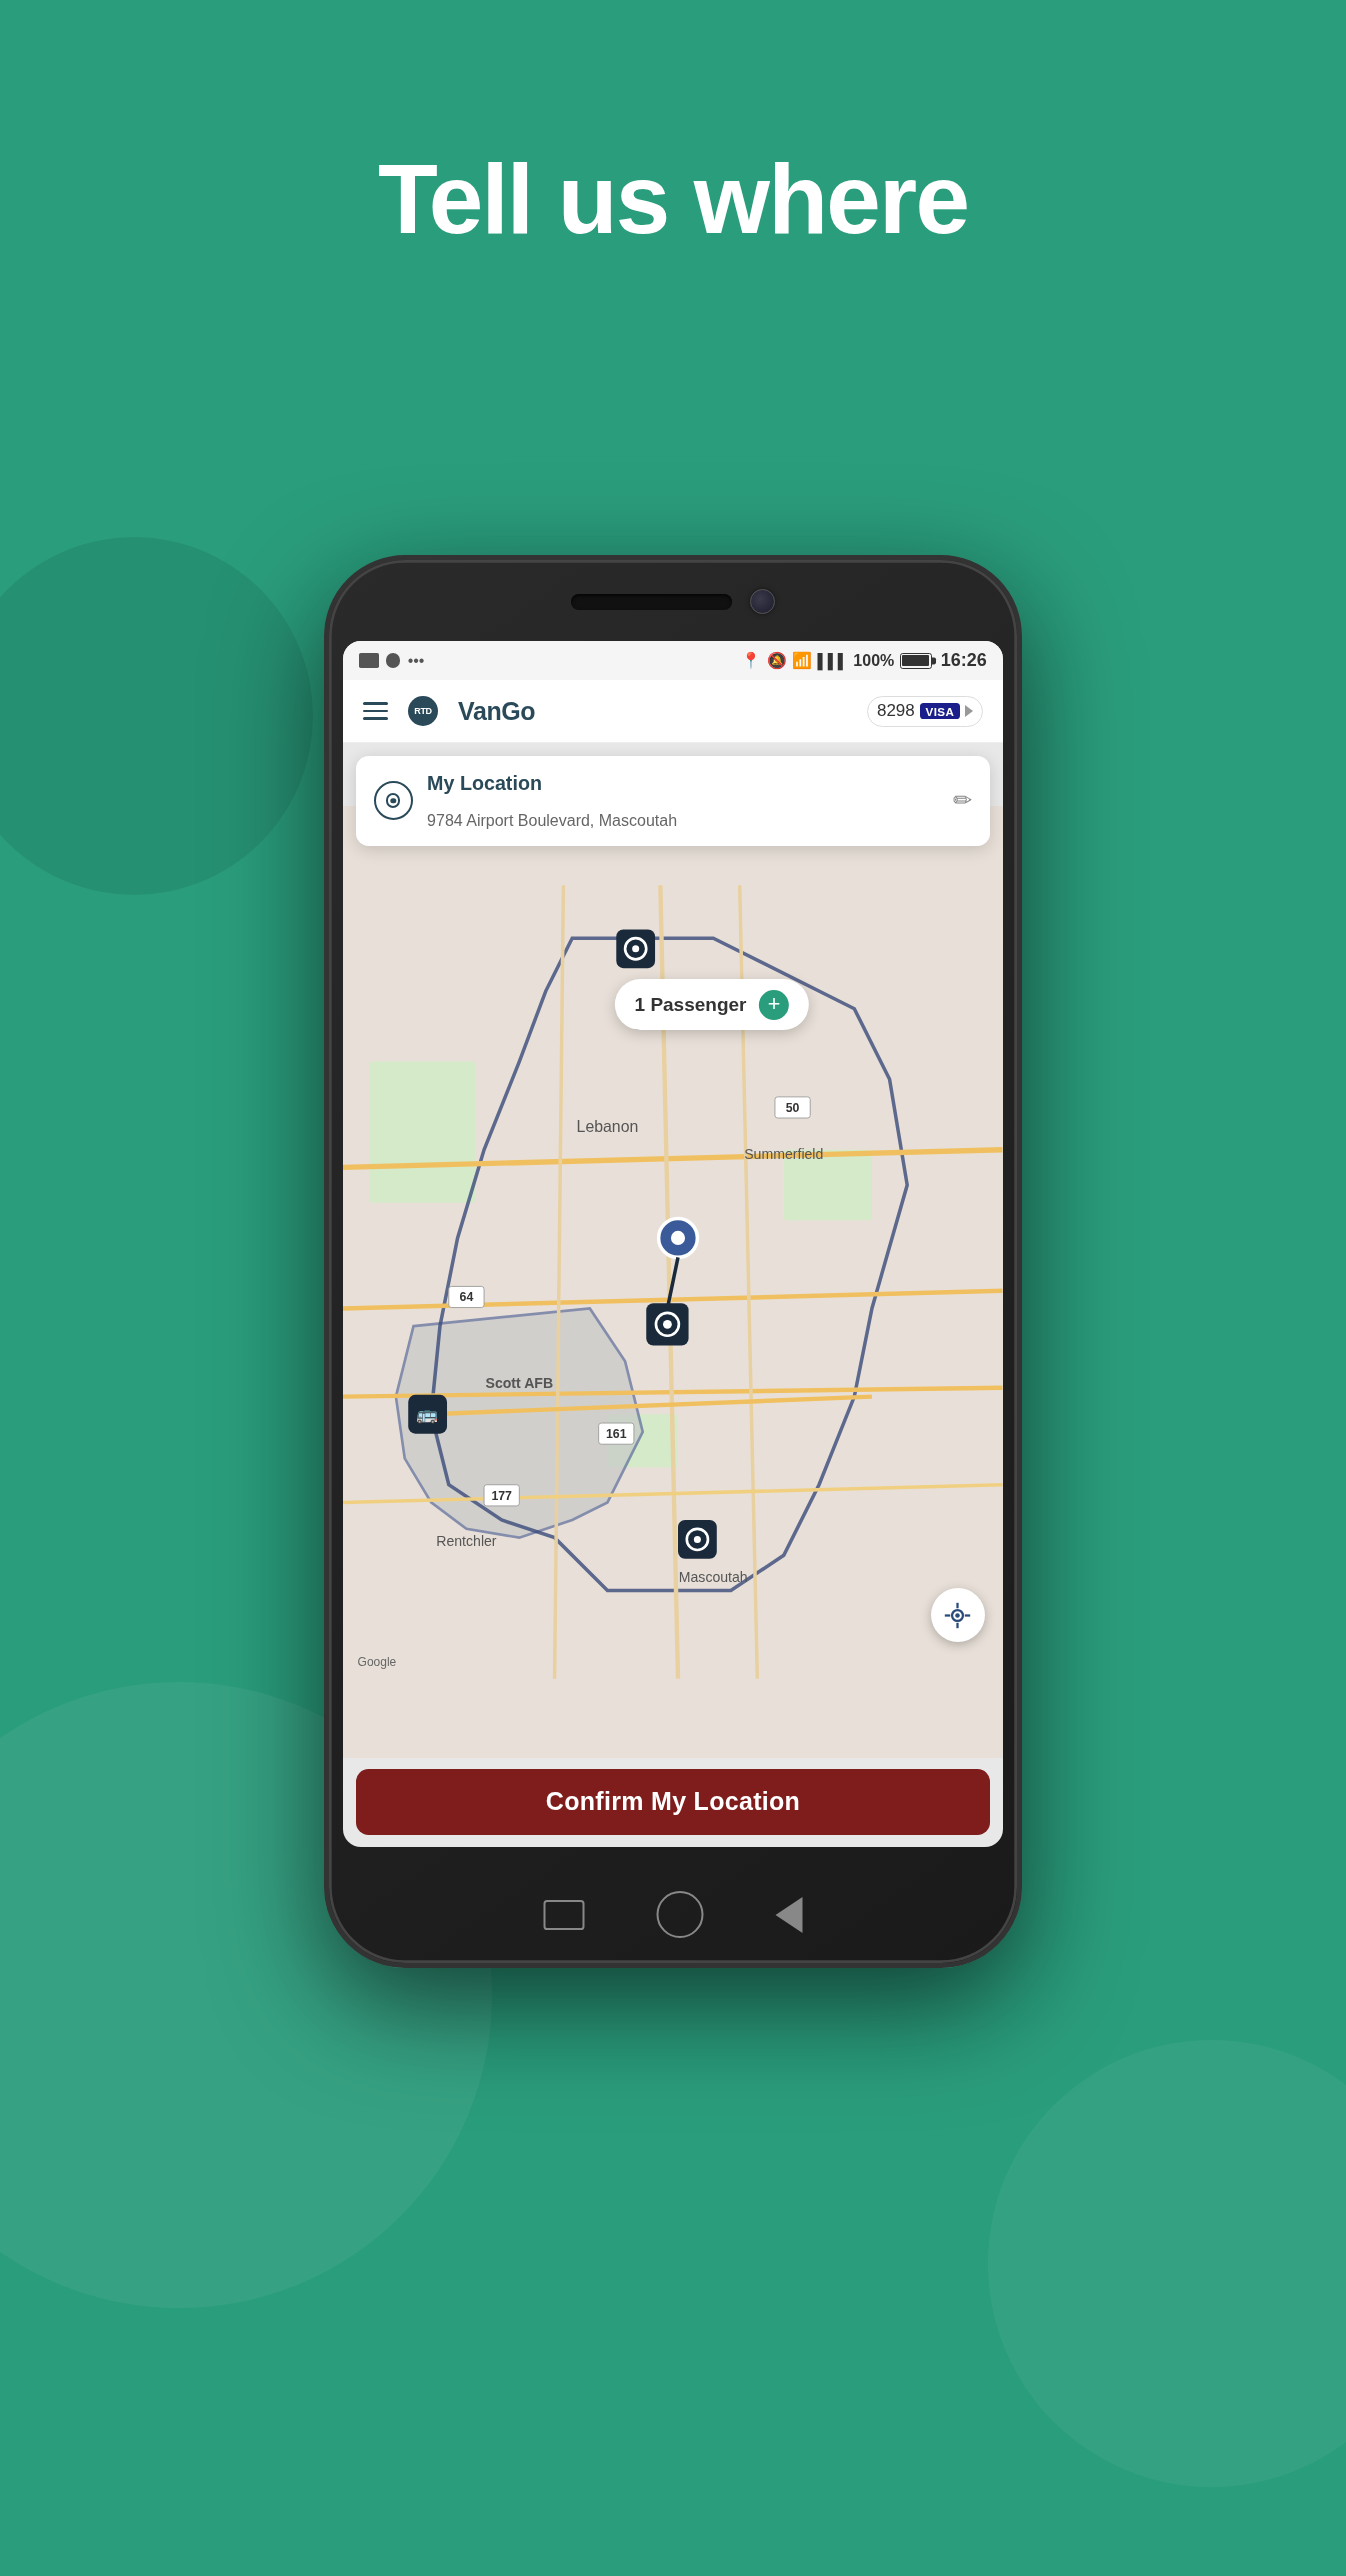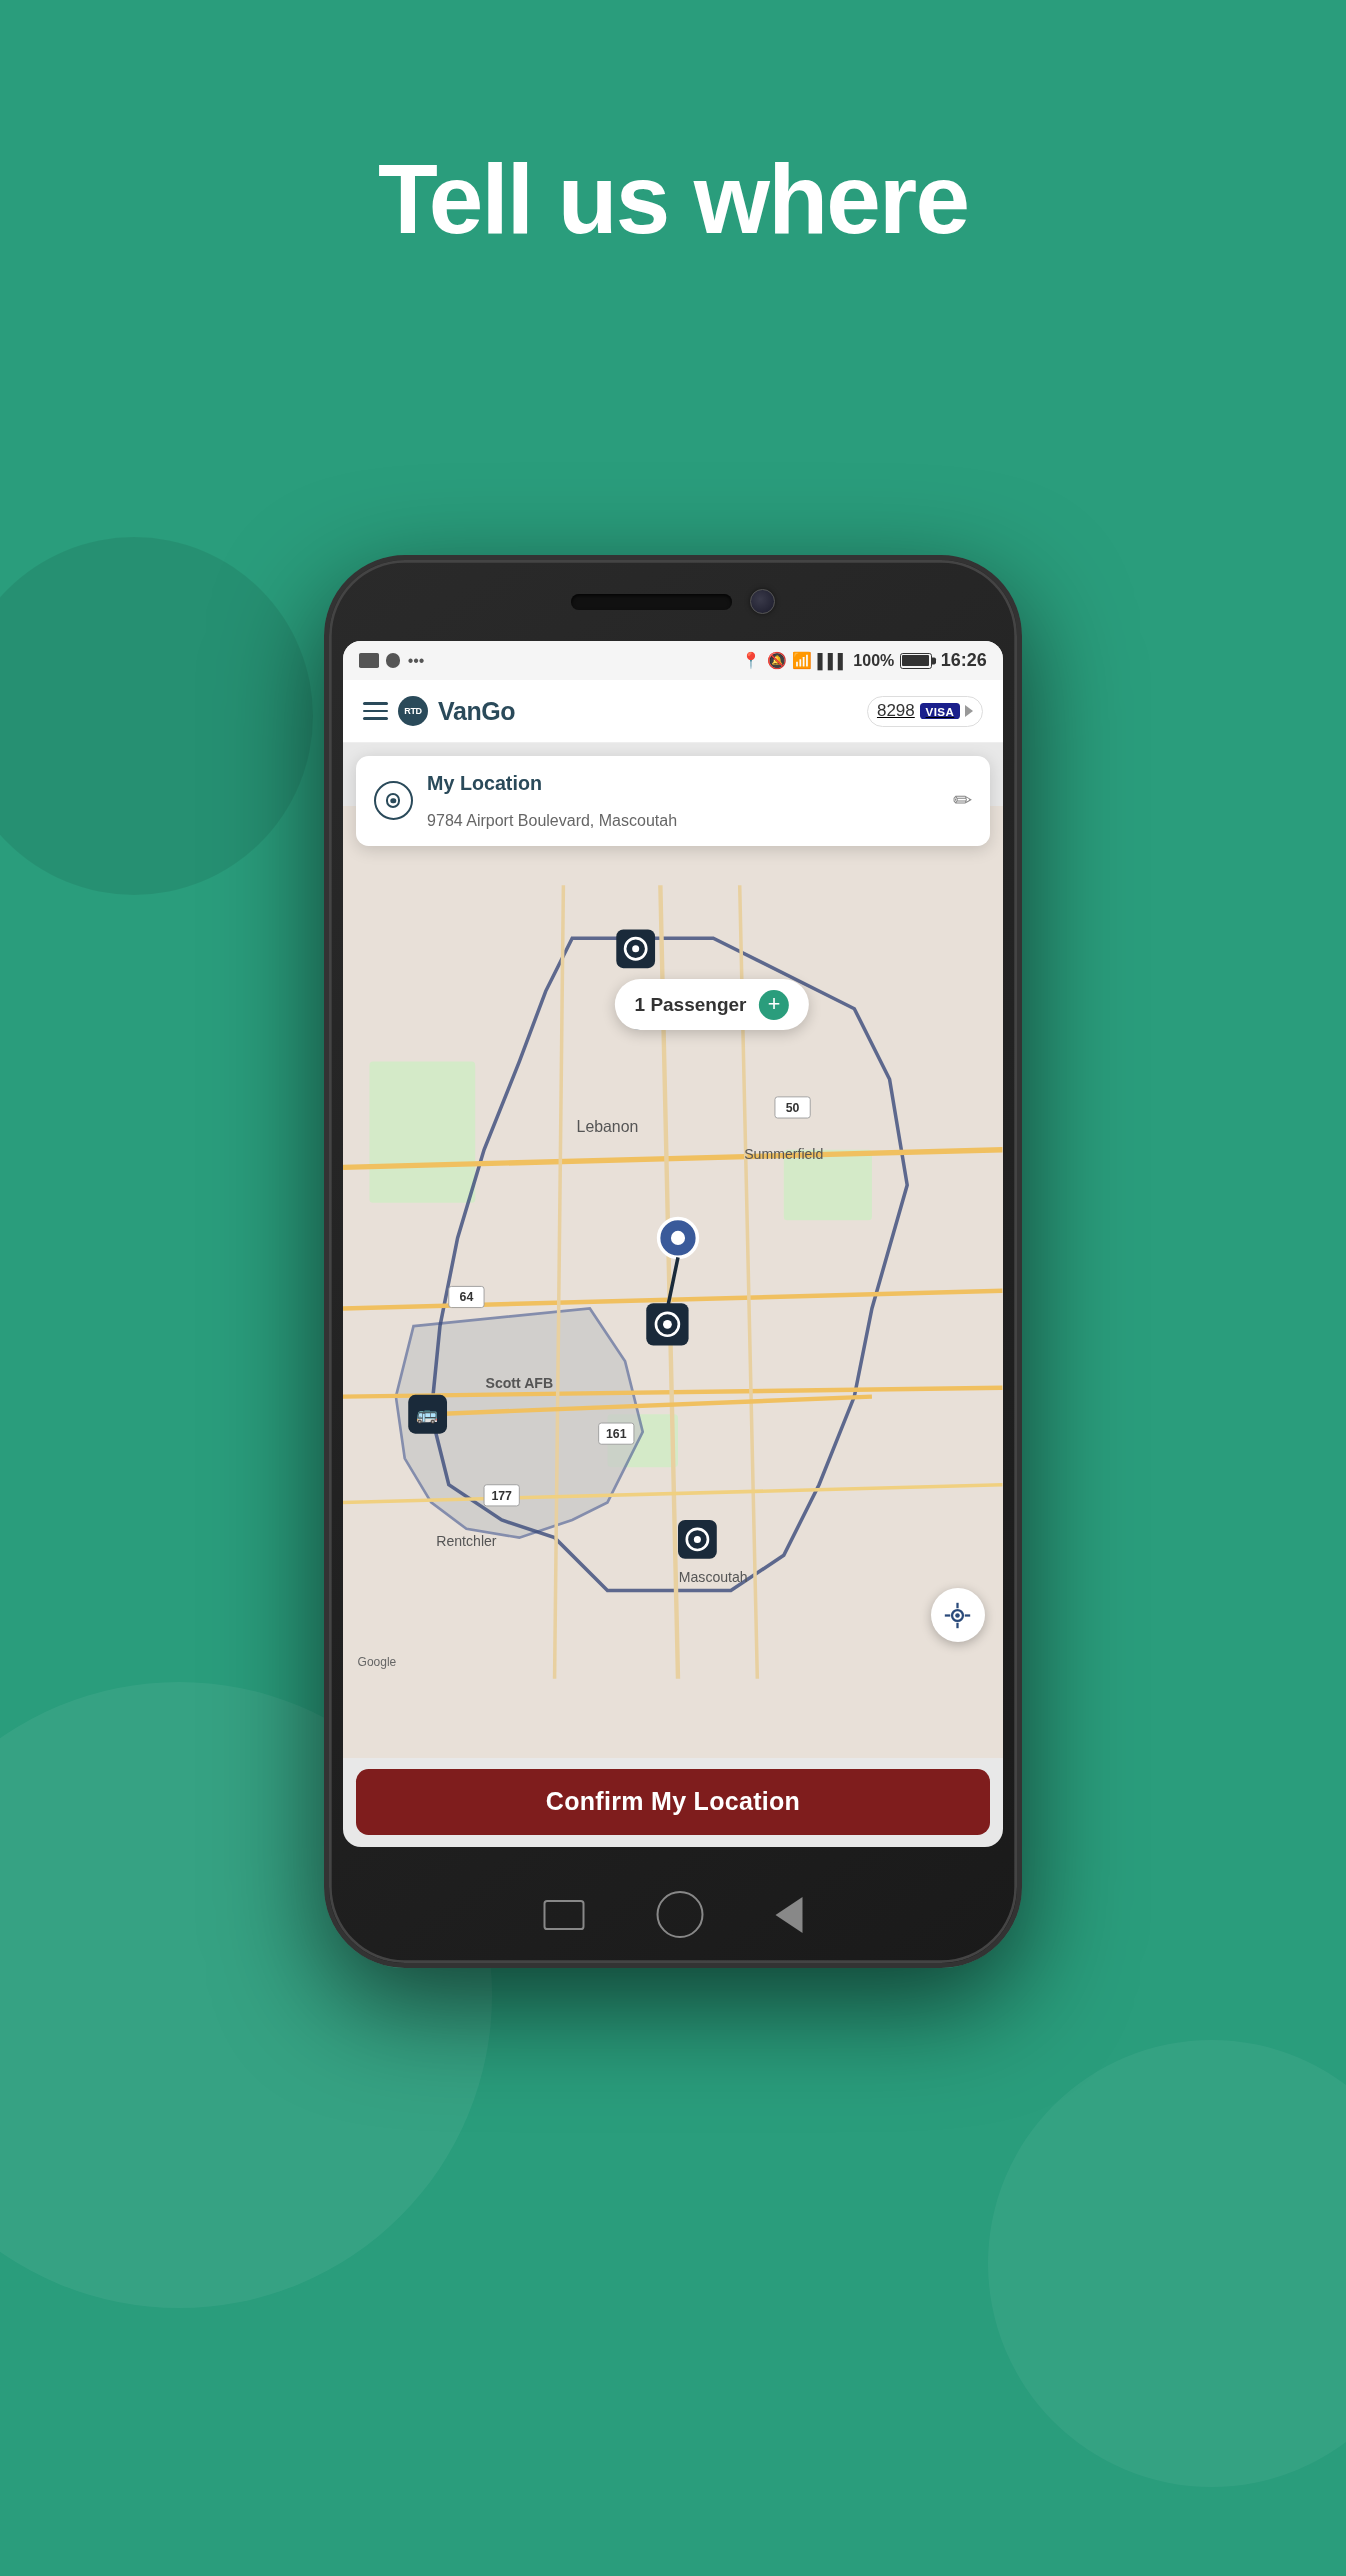--- a/index.html
+++ b/index.html
@@ -178,21 +178,21 @@
       background: white;
       display: flex;
       align-items: center;
       justify-content: space-between;
       padding: 0 19.7px;
       border-bottom: 0.9px solid #eee;
     }
     .app-header-left {
       display: flex;
       align-items: center;
-      gap: 10px;
+      gap: 20px;
     }
     .hamburger-icon {
       display: flex;
       flex-direction: column;
       gap: 4.5px;
     }
     .hamburger-line {
       width: 25px;
       height: 2.7px;
       background: #2a4a5a;
@@ -216,21 +216,20 @@
     .app-name {
       font-size: 25px;
       font-weight: 700;
       color: #2a4a5a;
       letter-spacing: -0.4px;
     }
     .app-header-right {
       display: flex;
       align-items: center;
       gap: 7.2px;
-      text-decoration: underline;
     }
     .card-badge {
       display: flex;
       align-items: center;
       gap: 5.4px;
       border: 0.9px solid #ddd;
       border-radius: 18px;
       padding: 4.5px 9px;
       font-size: 17px;
       color: #333;

